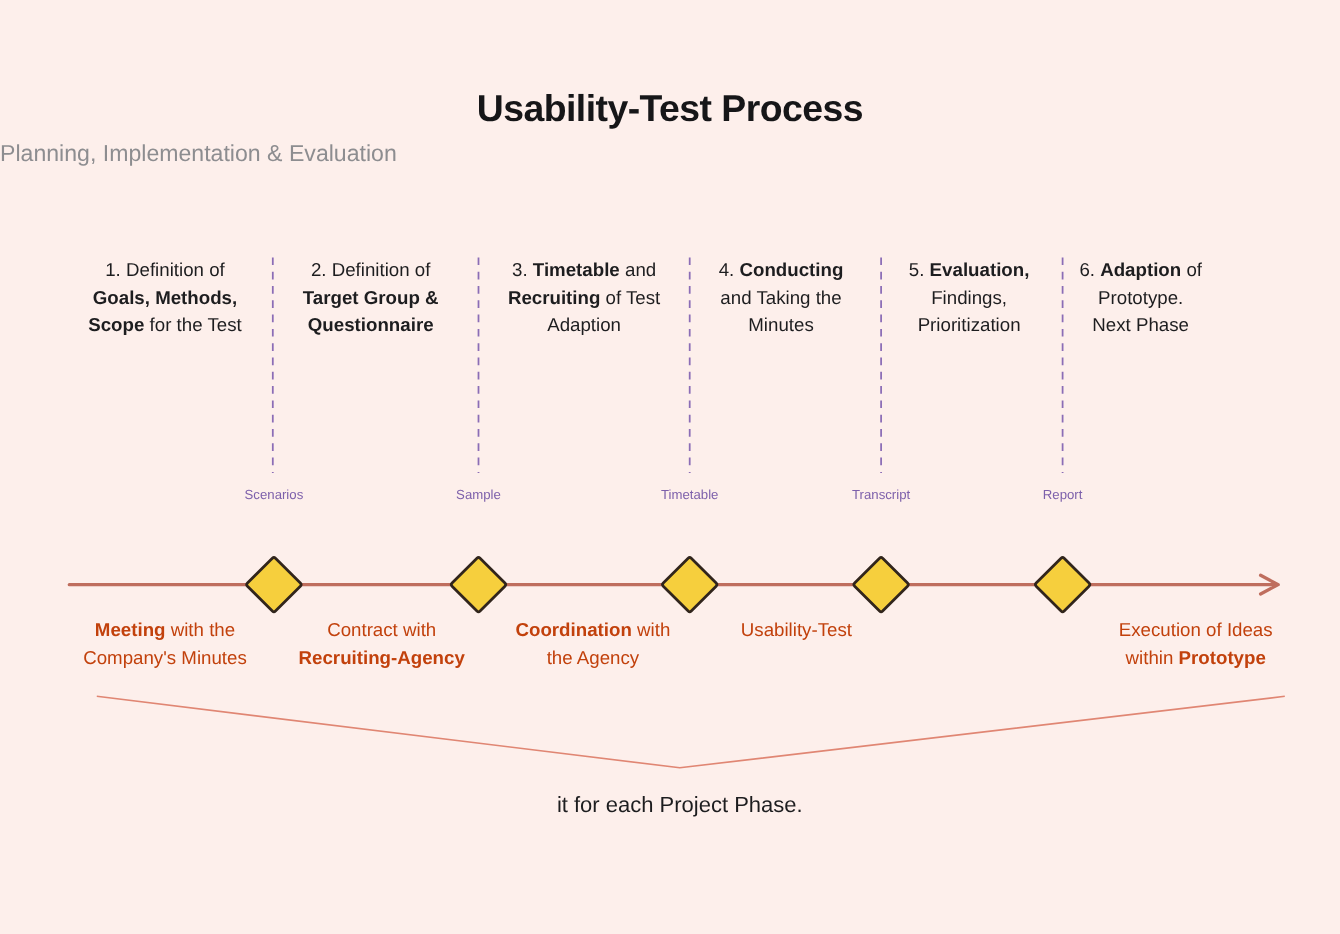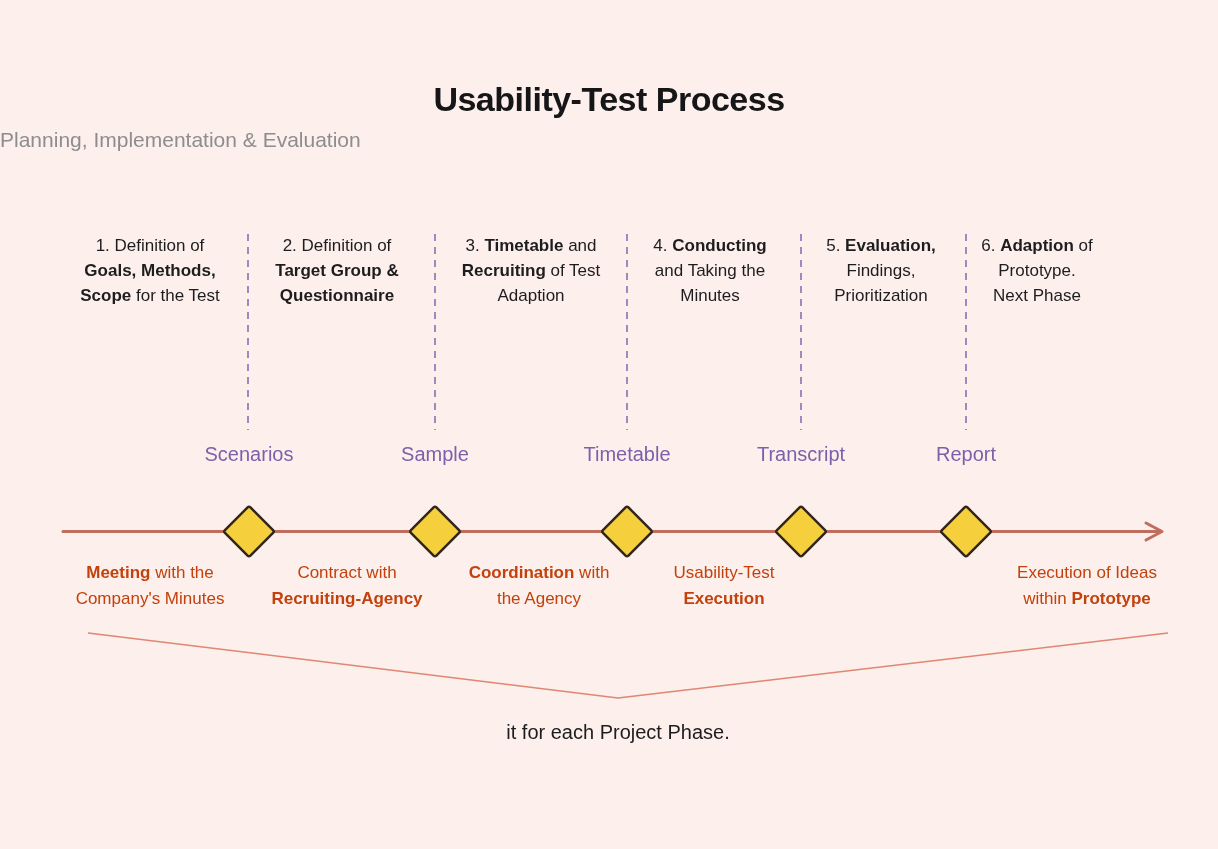--- a/index.html
+++ b/index.html
@@ -31,21 +31,21 @@
     position:absolute;top:233px;width:196px;
     text-align:center;font-size:17px;line-height:25px;color:#1d1d1f;
   }
   .phase b{font-weight:700;}
   .p1{left:52px;}  .p2{left:239px;} .p3{left:433px;}
   .p4{left:612px;} .p5{left:783px;} .p6{left:939px;}
 
   
   .milestone{
     position:absolute;top:443px;transform:translateX(-50%);
-    font-size:20px;color:#7d60ab;white-space:nowrap;text-align:center;
+    font-size:12px;color:#7d60ab;white-space:nowrap;text-align:center;
   }
   .m1{left:249px;} .m2{left:435px;} .m3{left:627px;} .m4{left:801px;} .m5{left:966px;}
 
   
   .titem{
     position:absolute;top:560px;width:204px;
     text-align:center;font-size:17px;line-height:26px;color:#c2410c;
   }
   .titem b{font-weight:700;}
   .t1{left:48px;}  .t2{left:245px;} .t3{left:437px;text-align:center;}
@@ -130,21 +130,20 @@
   <div class="titem t2">
     <div><span>Contract with</span><b></b><span></span></div>
     <div><span></span><b>Recruiting-Agency</b><span></span></div>
   </div>
   <div class="titem t3">
     <div><span></span><b>Coordination</b><span> with</span></div>
     <div><span>the Agency</span><b></b><span></span></div>
   </div>
   <div class="titem t4">
     <div><span>Usability-Test</span><b></b><span></span></div>
-    <div><span></span><b>Execution</b><span></span></div>
   </div>
   <div class="titem t5">
   </div>
   <div class="titem t6">
     <div><span>Execution of Ideas</span><b></b><span></span></div>
     <div><span>within </span><b>Prototype</b><span></span></div>
   </div>
 
   <div class="footer">
     <div><span>it for each Project Phase.</span><b></b><span></span></div>

